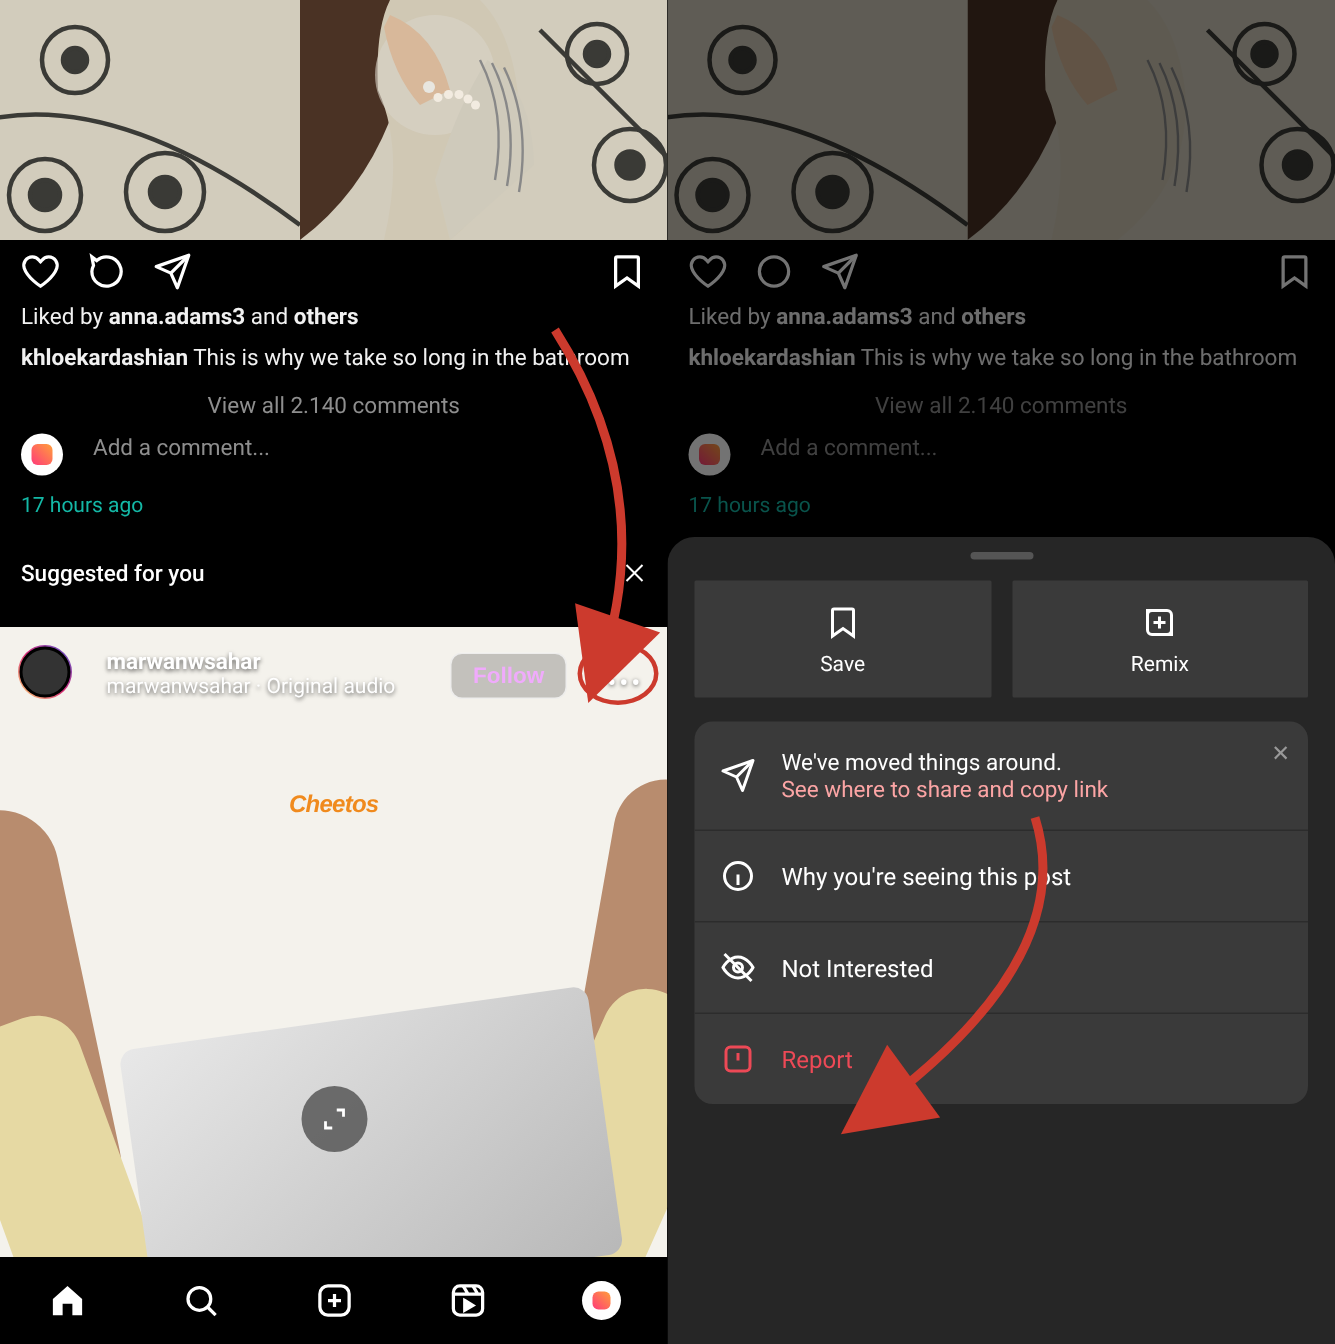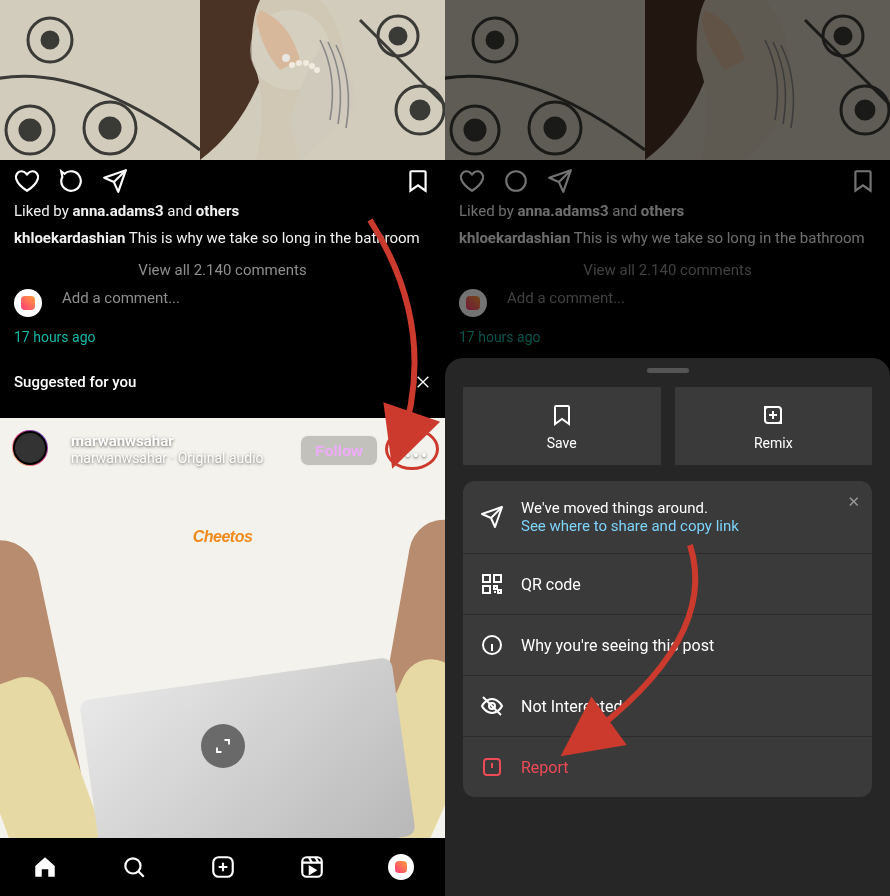--- a/index.html
+++ b/index.html
@@ -216,21 +216,21 @@
     display:flex; align-items:center; gap:16px;
     padding: 18px 16px;
     font-size:16px;
     border-top: 1px solid #2c2c2c;
     position:relative;
   }
   .info-row:first-child { border-top:none; }
   .info-row .icon { width:26px; }
   .info-row.danger { color:#ed4956; }
   .moved-text { font-size:15px; flex:1; }
-  .moved-link { color:#7dd3fc; display:block; }
+  .moved-link { color:#fca5a5; display:block; }
   .tiny-close { position:absolute; top:12px; right:12px; color:#999; font-size:15px;}
 
   
   svg.arrow { position:absolute; z-index:50; pointer-events:none; overflow:visible; }
 </style>
 </head>
 <body>
 
 <div class="panel">
   <div class="post-image">
@@ -508,31 +508,20 @@
         </span>
         <div class="moved-text">
           <span>We've moved things around.</span>
           <span class="moved-link">See where to share and copy link</span>
         </div>
         <span class="tiny-close">✕</span>
       </div>
       <div class="info-row">
         <span class="icon">
           <svg width="24" height="24" viewBox="0 0 24 24" fill="none" stroke="#fff" stroke-width="2">
-              <rect x="3" y="3" width="7" height="7"></rect>
-              <rect x="14" y="3" width="7" height="7"></rect>
-              <rect x="3" y="14" width="7" height="7"></rect>
-              <path d="M14 14h3v3h-3zM18 18h3v3h-3zM14 20h2"></path>
-            </svg>
-        </span>
-        <span>QR code</span>
-      </div>
-      <div class="info-row">
-        <span class="icon">
-          <svg width="24" height="24" viewBox="0 0 24 24" fill="none" stroke="#fff" stroke-width="2">
               <circle cx="12" cy="12" r="9"></circle>
               <path d="M12 8h.01M11 12h1v5h1"></path>
             </svg>
         </span>
         <span>Why you're seeing this post</span>
       </div>
       <div class="info-row">
         <span class="icon">
           <svg width="24" height="24" viewBox="0 0 24 24" fill="none" stroke="#fff" stroke-width="2">
               <path d="M2 12s3.5-7 10-7 10 7 10 7-3.5 7-10 7S2 12 2 12z"></path>

